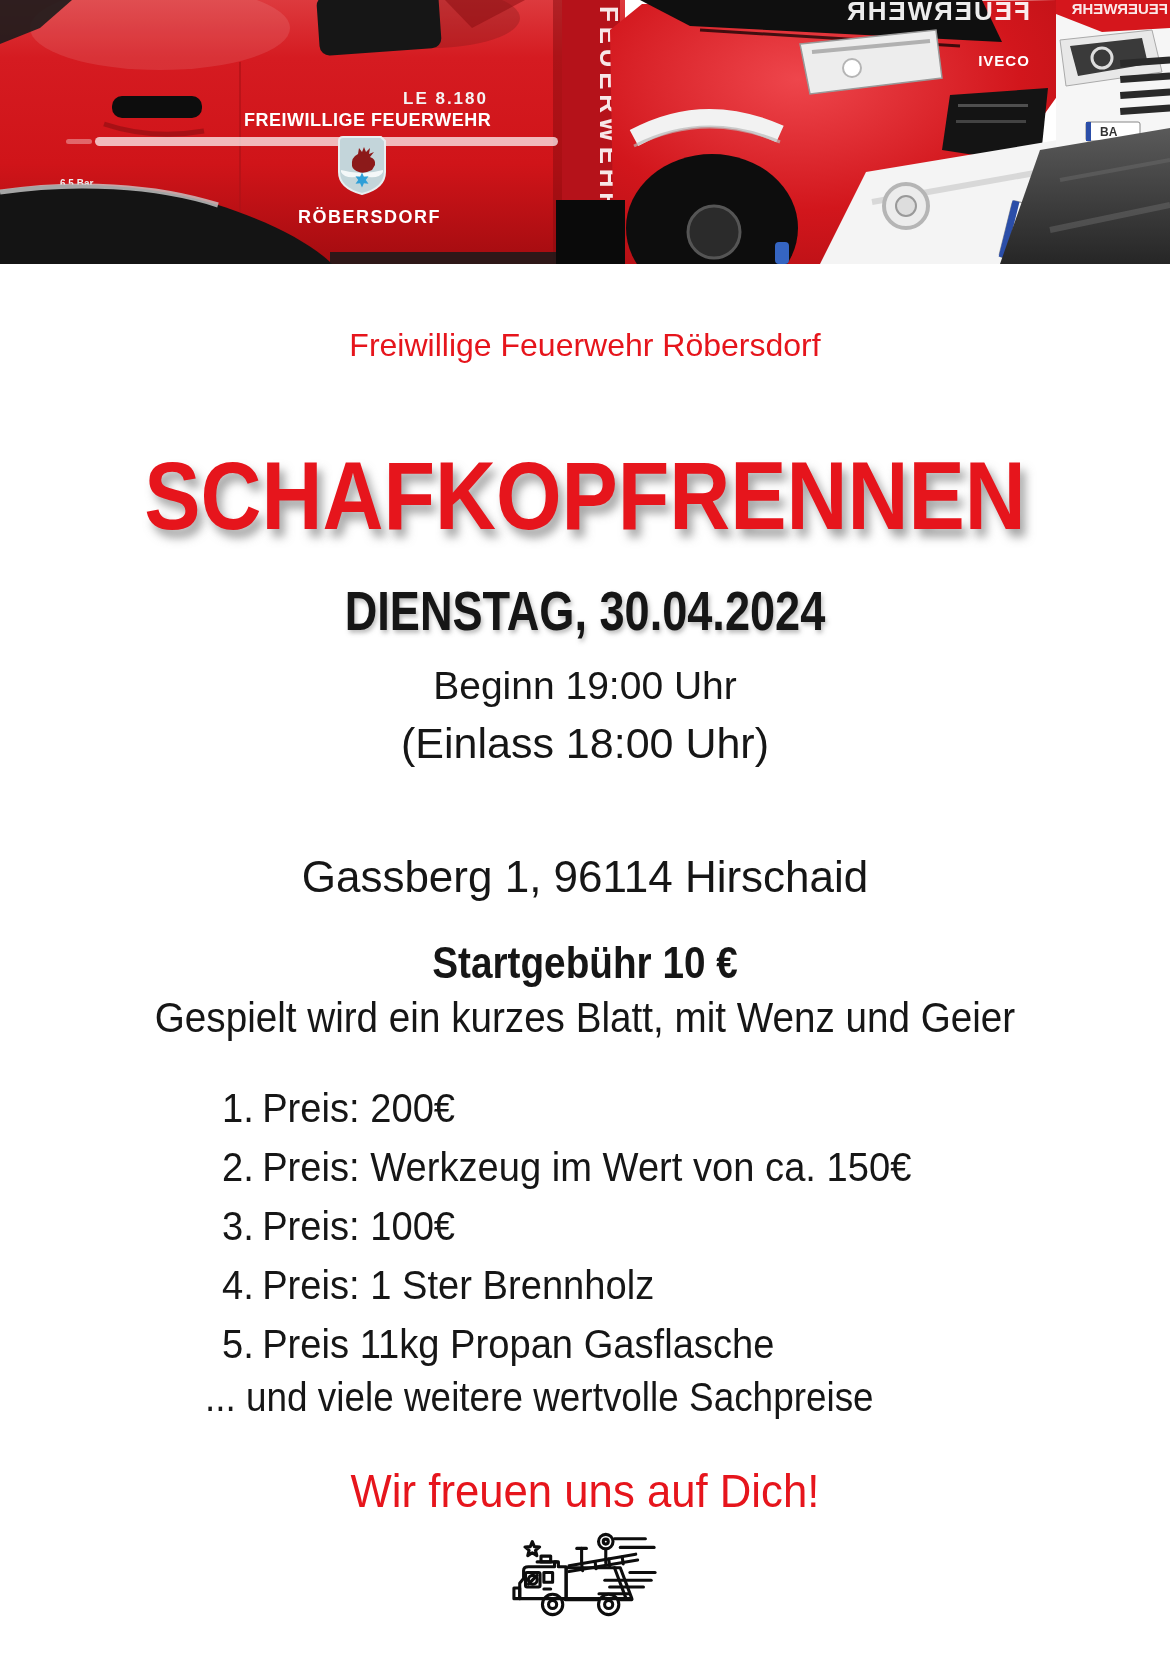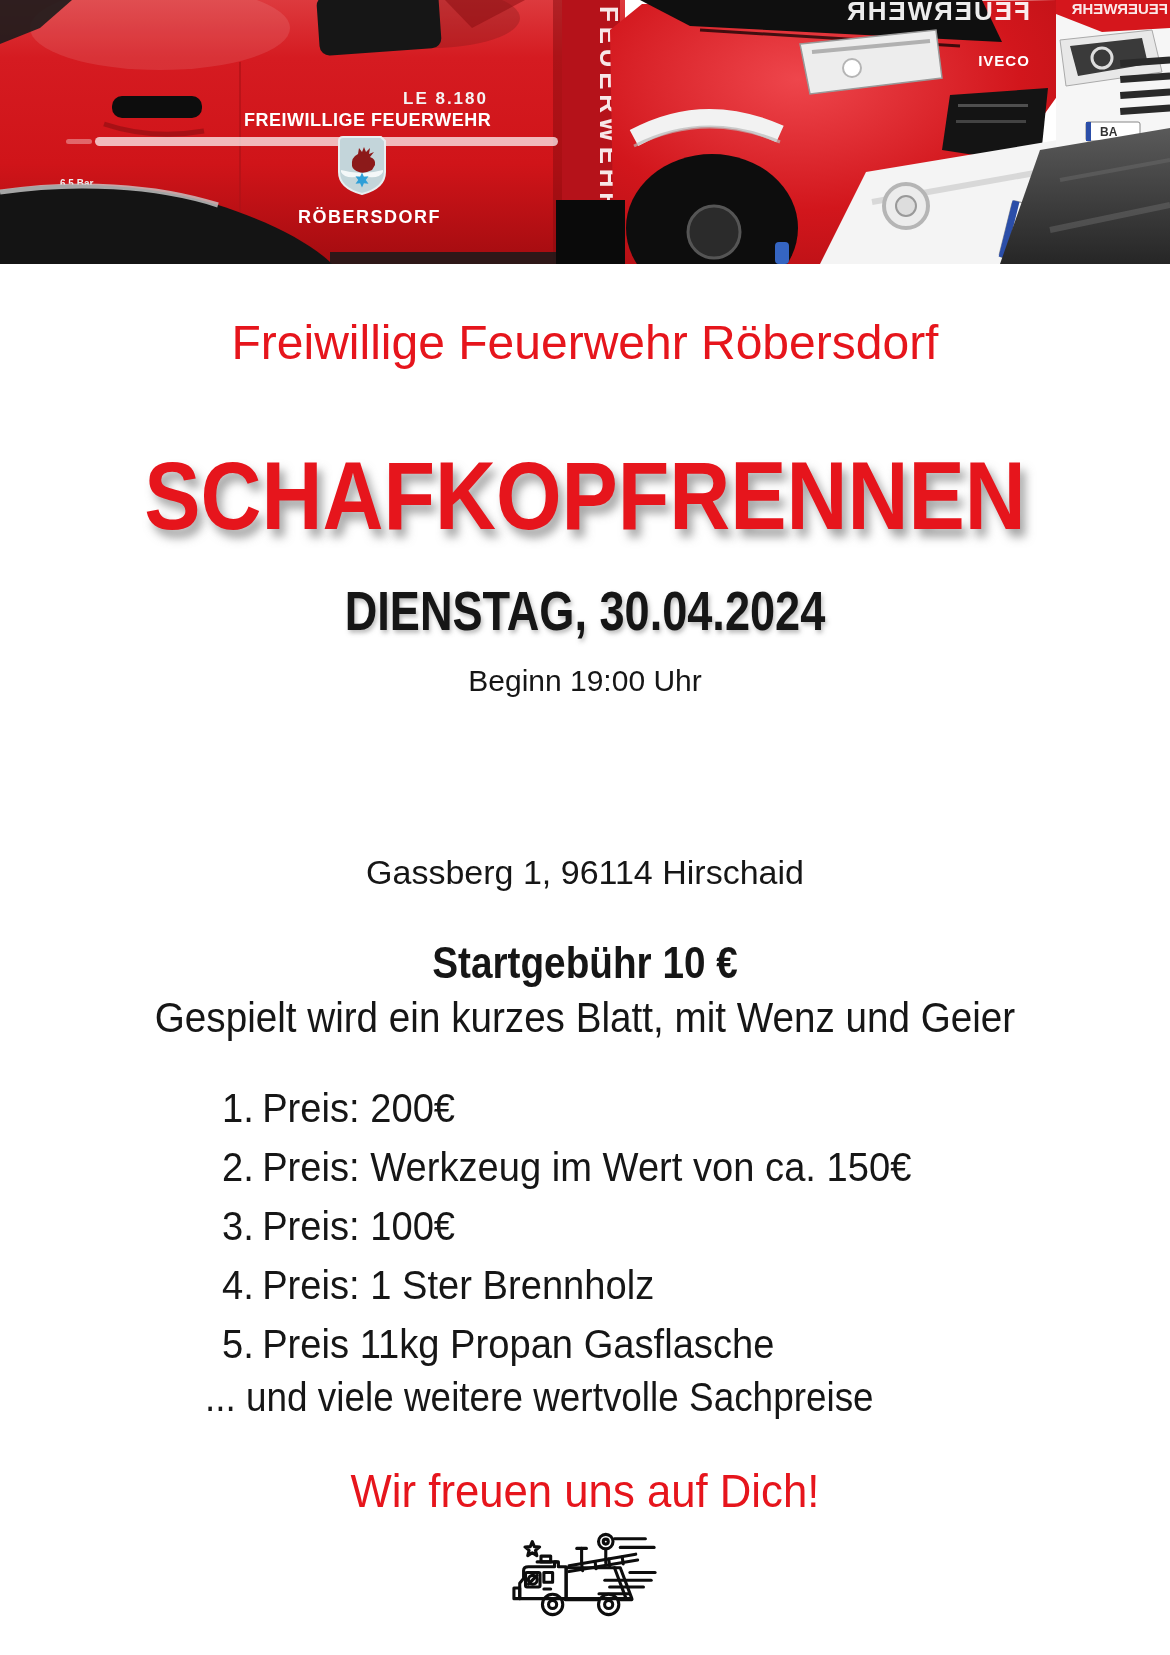--- a/index.html
+++ b/index.html
@@ -17,37 +17,37 @@
     color:var(--ink);
   }
   .hero{
     position:absolute;top:0;left:0;width:1170px;height:264px;display:block;
   }
   .line{
     position:absolute;left:0;width:100%;
     text-align:center;line-height:1;white-space:nowrap;
   }
   .red{color:var(--red);}
-  .intro1{top:319px;font-size:48px;}
+  .intro1{top:329px;font-size:32px;}
   .intro2{top:382px;font-size:44px;}
   .title{
     top:447px;font-size:97px;font-weight:bold;
     transform:scaleX(.87);transform-origin:center top;
     text-shadow:6px 8px 10px rgba(105,105,105,.6);
     letter-spacing:0px;
   }
   .date{
     top:584px;font-size:55px;font-weight:bold;
     transform:scaleX(.82);transform-origin:center top;
     text-shadow:2px 3px 5px rgba(125,125,125,.5);
   }
-  .t-begin{top:666px;font-size:30px;text-align:center;}
+  .t-begin{top:666px;font-size:39px;text-align:center;}
   .t-einlass{top:722px;font-size:43px;}
   .venue{top:798px;font-size:43px;}
-  .addr{top:855px;font-size:34px;}
+  .addr{top:855px;font-size:44px;}
   .fee{top:941px;font-size:44px;font-weight:bold;transform:scaleX(.88);transform-origin:center top;}
   .mode{top:997px;font-size:42px;transform:scaleX(.92);transform-origin:center top;}
   .prizes{
     position:absolute;top:1088px;left:222px;
     transform:scaleX(.93);transform-origin:left top;
   }
   .prize-row{
     display:flex;gap:9px;align-items:baseline;
     font-size:41px;line-height:41px;height:41px;
     margin-bottom:18px;white-space:nowrap;color:var(--ink);
@@ -183,20 +183,21 @@
     </g>
   </svg>
 
   <div class="line red intro1">Freiwillige Feuerwehr Röbersdorf</div>
 
   <div class="line red title">SCHAFKOPFRENNEN</div>
 
   <div class="line date">DIENSTAG, 30.04.2024</div>
 
   <div class="line t-begin">Beginn 19:00 Uhr</div>
+  <div class="line t-einlass">(Einlass 18:00 Uhr)</div>
 
   <div class="line addr">Gassberg 1, 96114 Hirschaid</div>
 
   <div class="line fee">Startgebühr 10 €</div>
   <div class="line mode">Gespielt wird ein kurzes Blatt, mit Wenz und Geier</div>
 
   <div class="prizes">
     <div class="prize-row">
       <span>1.</span>
       <span>Preis: 200€</span>

